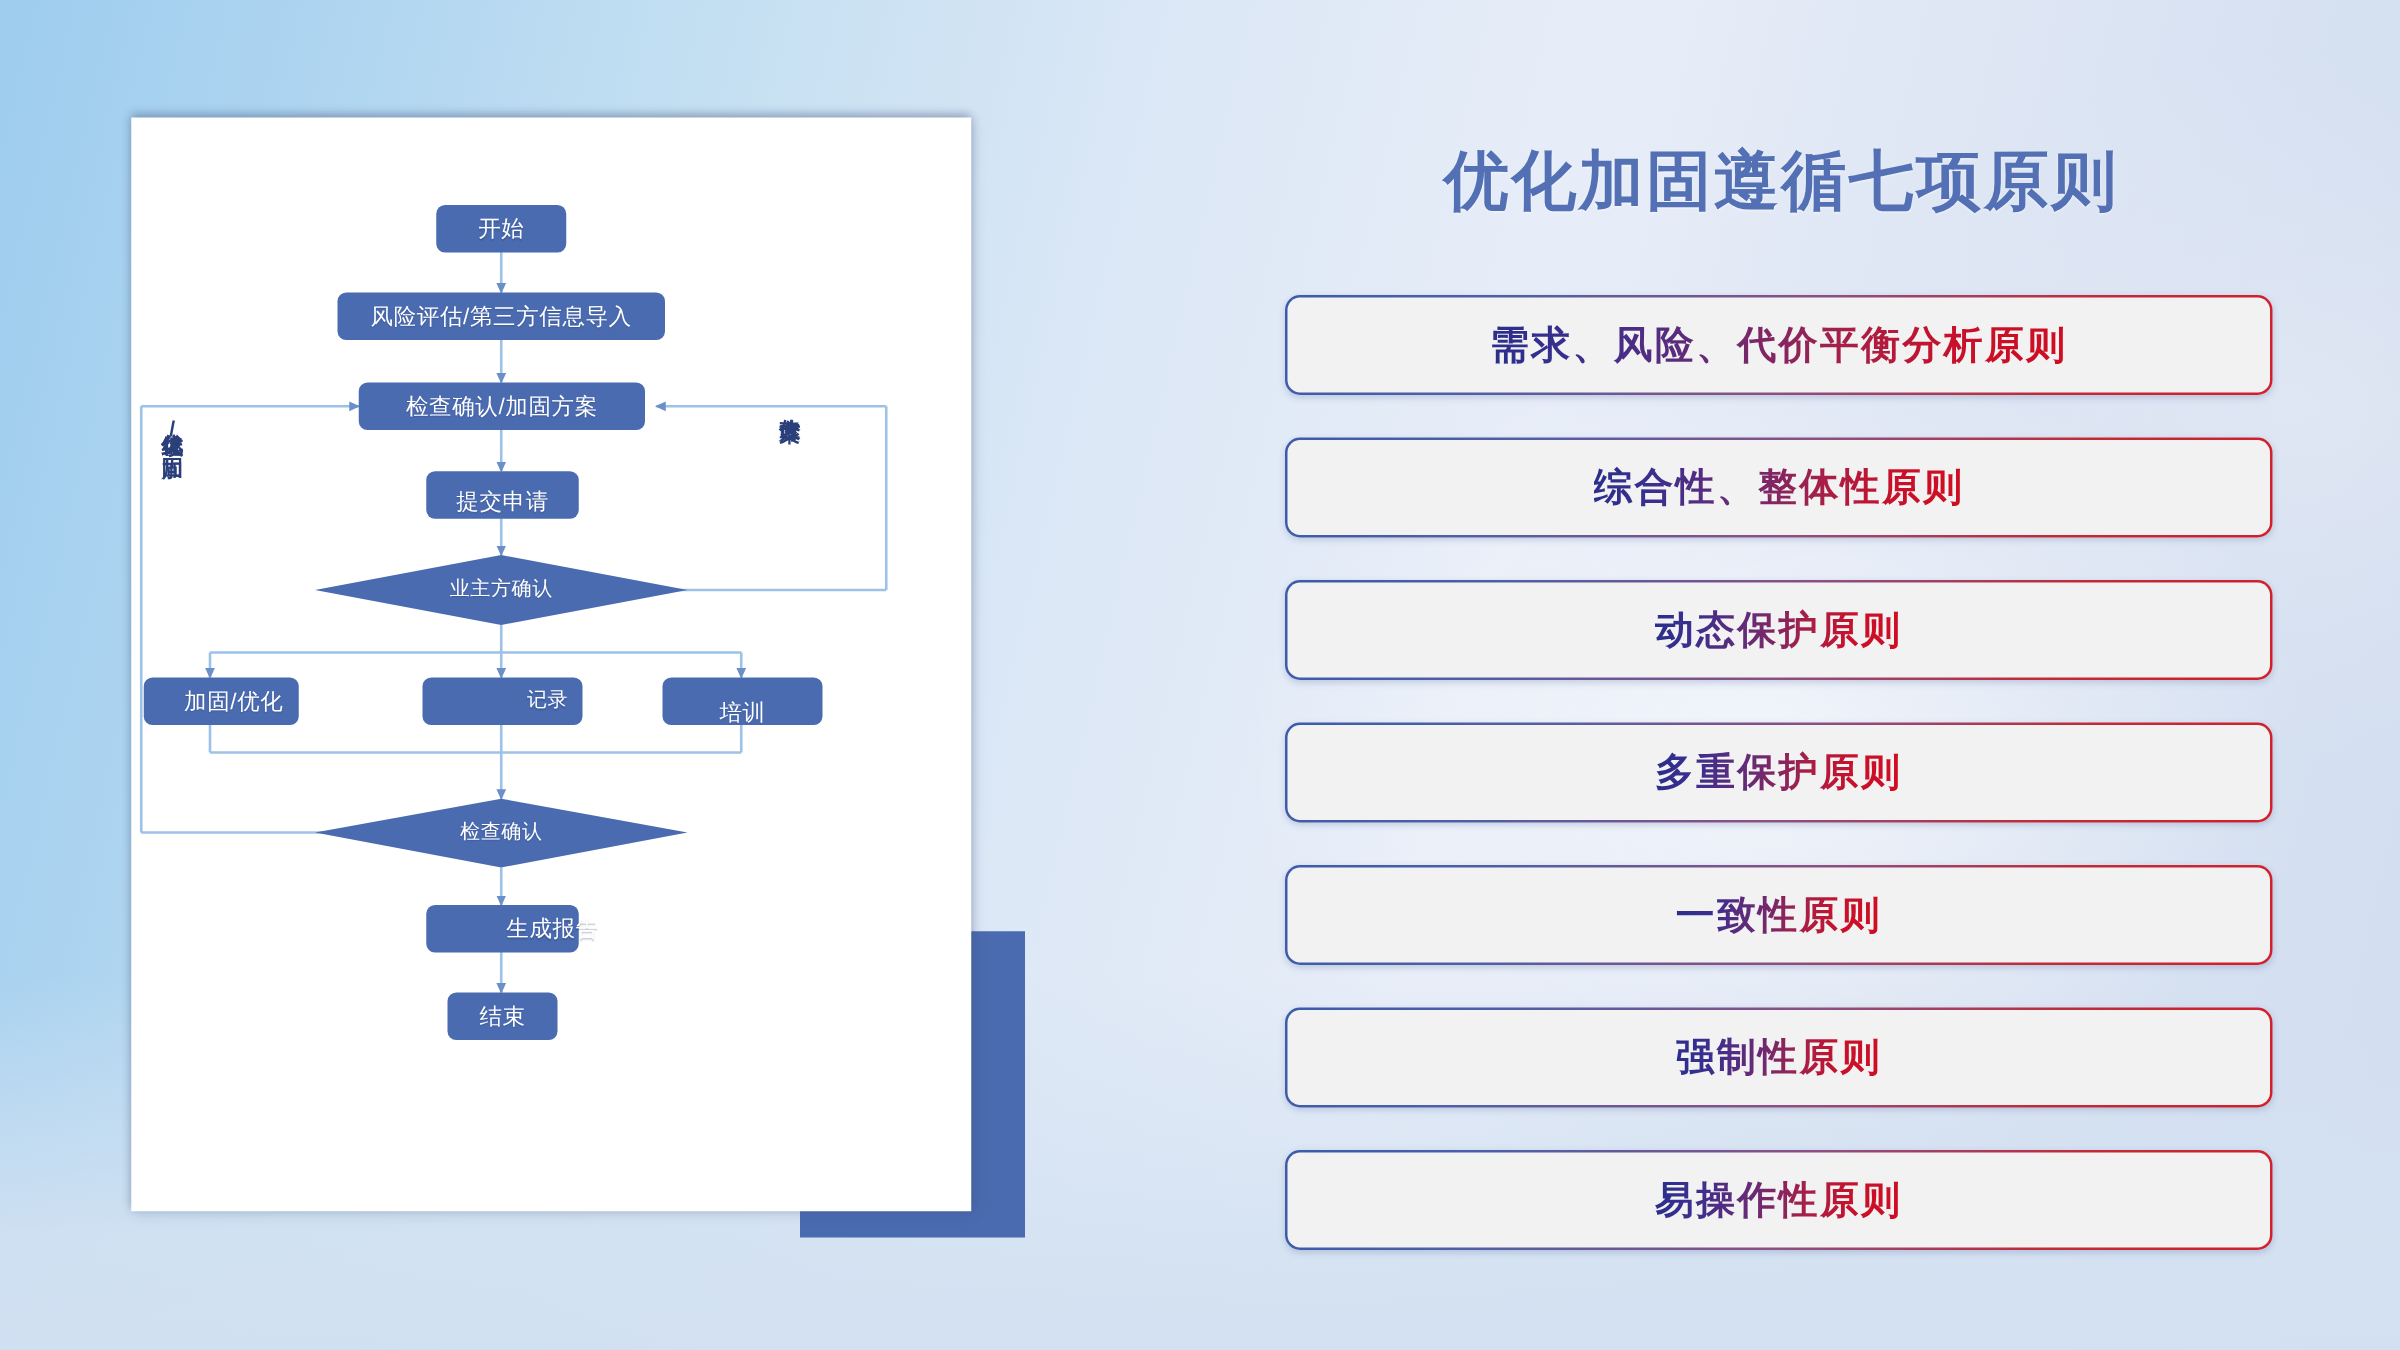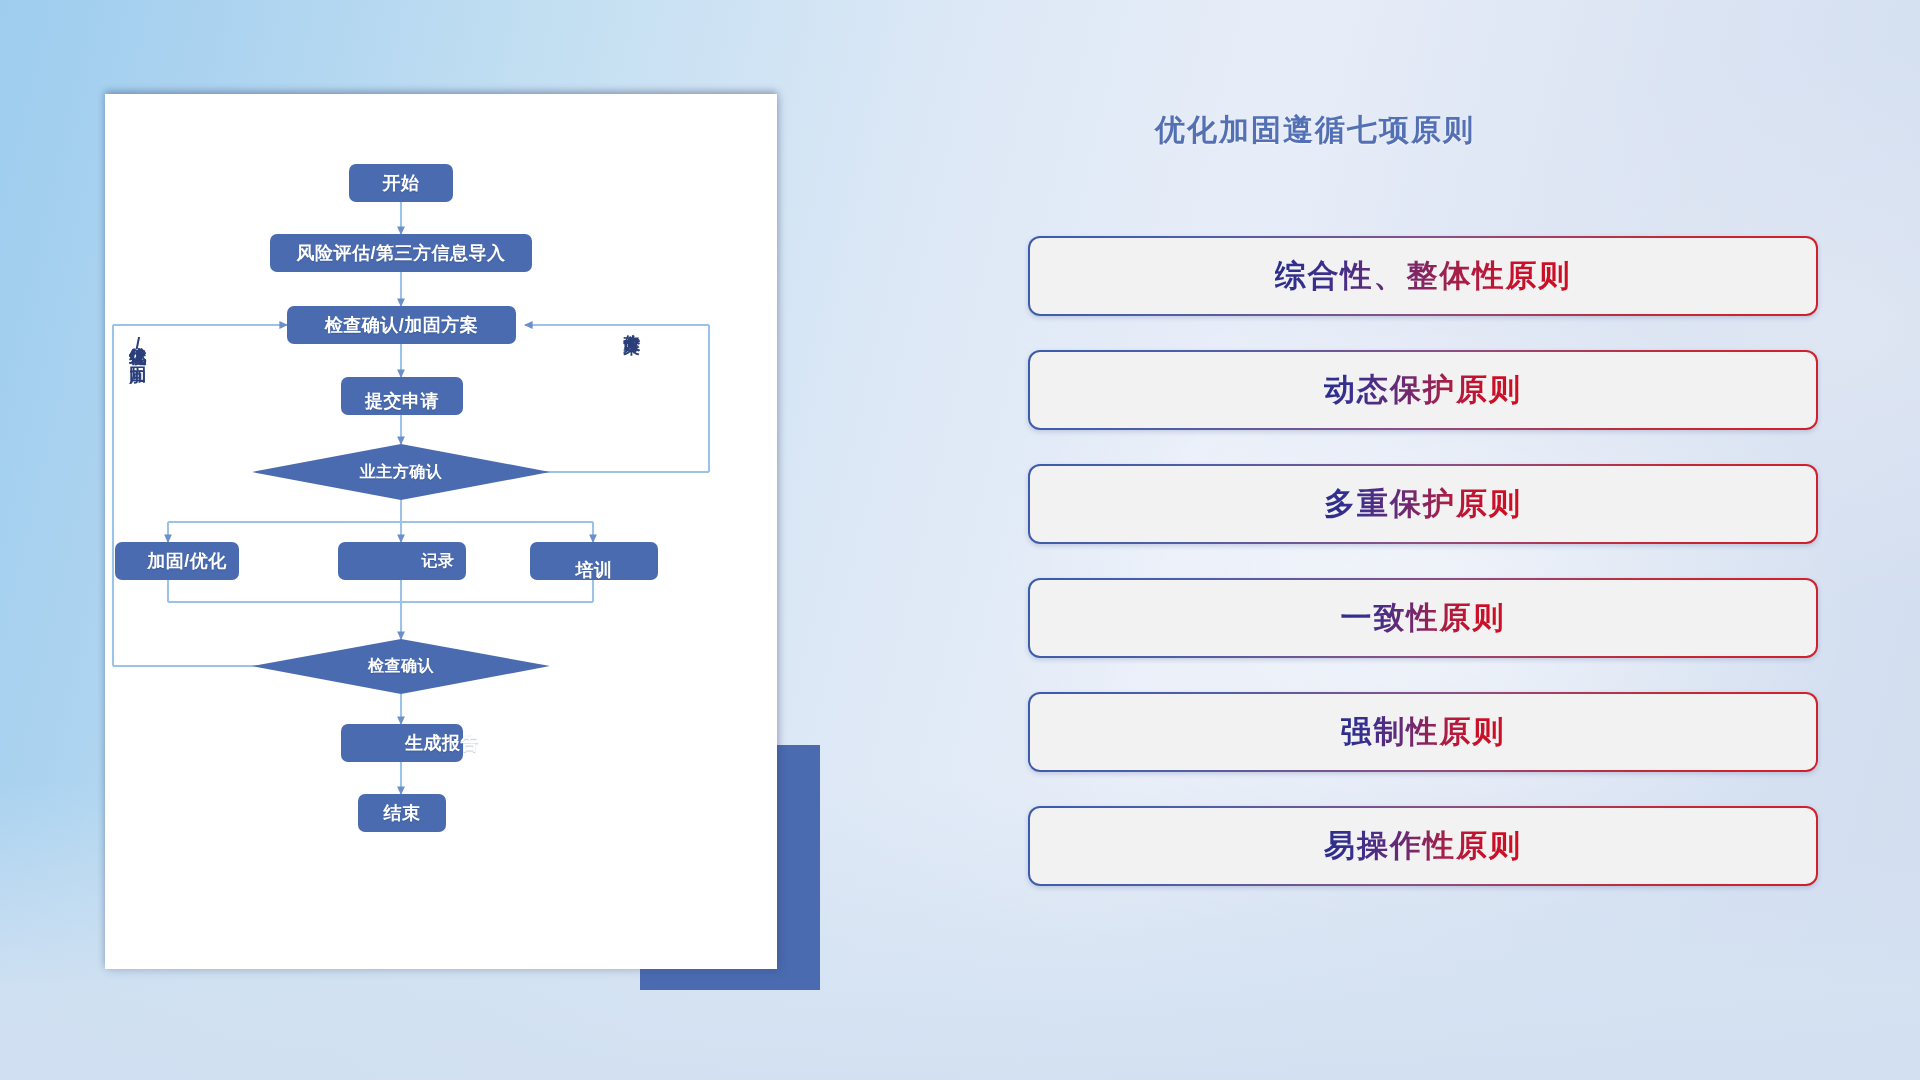--- a/index.html
+++ b/index.html
@@ -72,21 +72,21 @@
 
   .chart-stage svg { display: block; }
 
   
   .node {
     position: absolute;
     display: flex;
     align-items: center;
     justify-content: center;
     color: #ffffff;
-    font-weight: bold;
+    font-weight: normal;
     line-height: 1.05;
     white-space: nowrap;
     letter-spacing: 0.5px;
     text-shadow: 0 1px 1px rgba(30,45,90,0.28);
   }
 
   .vlabel {
     position: absolute;
     color: #2b3f7a;
     font-weight: bold;
@@ -96,21 +96,21 @@
     writing-mode: vertical-rl;
     text-orientation: upright;
     white-space: nowrap;
   }
 
   
   .deck-title {
     position: absolute;
     left: 1155px;
     top: 110px;
-    font-size: 30px;
+    font-size: 52px;
     font-weight: bold;
     color: #5470b4;
     letter-spacing: 2px;
     white-space: nowrap;
     text-shadow: 0 1px 2px rgba(255,255,255,0.6);
     z-index: 3;
   }
 
   .cards {
     position: absolute;
@@ -273,20 +273,25 @@
         <span>方案修改</span>
       </div>
 
     </div>
   </div>
 
   <div class="deck-title">优化加固遵循七项原则</div>
 
   <div class="cards">
 
+    <div class="pcard">
+      <div class="pcard-inner">
+        <span class="pcard-label">需求、风险、代价平衡分析原则</span>
+      </div>
+    </div>
 
     <div class="pcard">
       <div class="pcard-inner">
         <span class="pcard-label">综合性、整体性原则</span>
       </div>
     </div>
 
     <div class="pcard">
       <div class="pcard-inner">
         <span class="pcard-label">动态保护原则</span>

